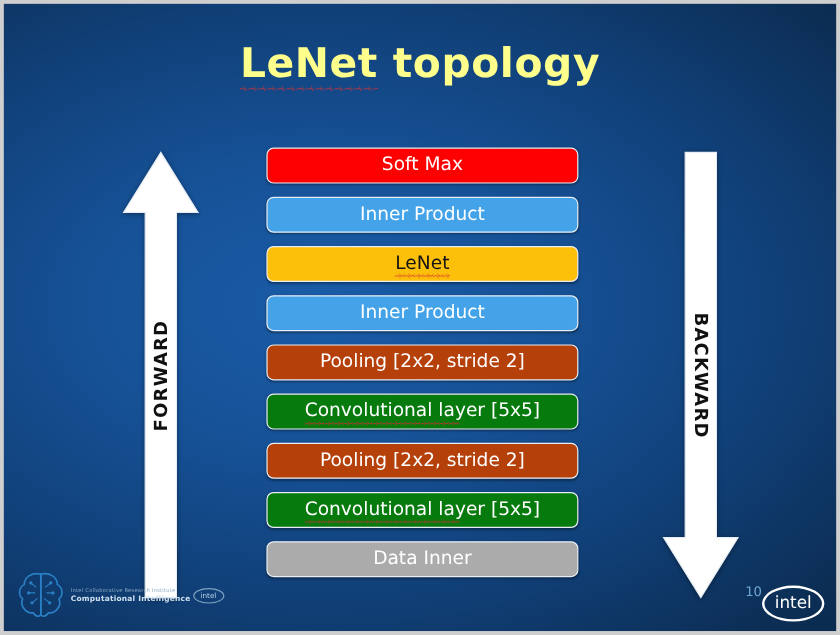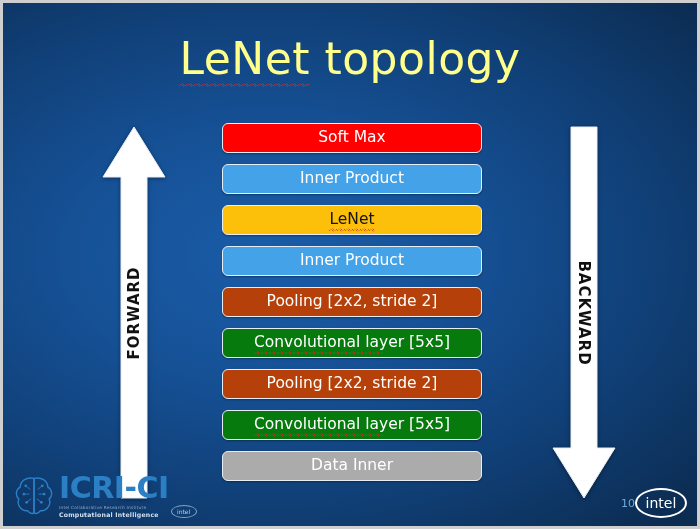--- a/index.html
+++ b/index.html
@@ -30,22 +30,22 @@
   
   #title-wrap {
     position: absolute;
     top: 30px;
     left: 0;
     width: 100%;
     text-align: center;
   }
   #page-title {
     display: inline-block;
-    font-size: 44px;
-    font-weight: normal;
+    font-size: 34px;
+    font-weight: bold;
     color: #ffff8c;
     letter-spacing: 0.5px;
     font-family: "DejaVu Sans", sans-serif;
   }
   #page-title .sq {
     position: relative;
     display: inline-block;
   }
   #page-title .sq::after {
     content: "";
@@ -172,21 +172,21 @@
     font-size: 6px;
     display: flex;
     align-items: center;
     justify-content: center;
     font-family: "DejaVu Sans", sans-serif;
   }
 
   #page-number {
     position: absolute;
     right: 62px;
-    bottom: 16px;
+    bottom: 26px;
     font-size: 11px;
     color: #6fa8d8;
     font-family: "DejaVu Sans", sans-serif;
   }
 
   #intel-logo {
     position: absolute;
     right: 10px;
     bottom: 8px;
     width: 52px;
@@ -276,21 +276,20 @@
       <g fill="#2b7fc4">
         <circle cx="32" cy="30" r="3"></circle>
           <circle cx="28" cy="48" r="3"></circle>
           <circle cx="34" cy="66" r="3"></circle>
         <circle cx="68" cy="30" r="3"></circle>
           <circle cx="72" cy="48" r="3"></circle>
           <circle cx="66" cy="66" r="3"></circle>
       </g>
     </svg>
     <div id="icri-text">
-      <div id="icri-name">ICRI-CI</div>
       <div id="icri-sub1">Intel Collaborative Research Institute</div>
       <div id="icri-sub2">Computational Intelligence</div>
       <div id="icri-intel-badge">intel</div>
     </div>
   </div>
 
   <div id="page-number">10</div>
 
   <div id="intel-logo">intel</div>
 

